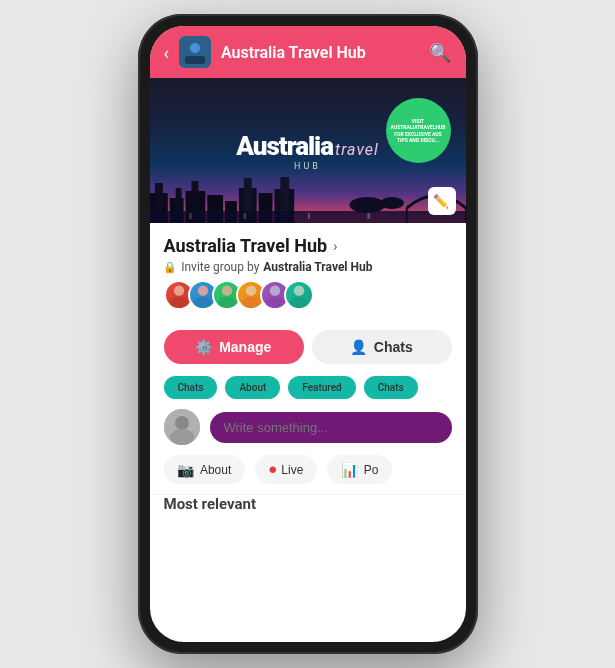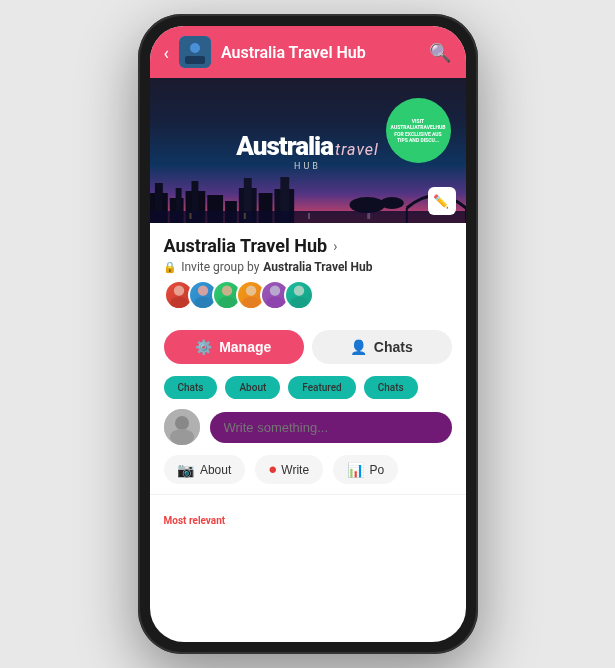--- a/index.html
+++ b/index.html
@@ -286,24 +286,24 @@
       border: none;
     }
     .media-icon {
       font-size: 14px;
     }
     .photo-icon { color: #4caf50; }
     .live-icon { color: #e53935; }
     .poll-icon { color: #ff9800; }
     
     .most-relevant {
-      padding: 20px 14px;
-      font-size: 10px;
+      padding: 0 14px;
+      font-size: 15px;
       font-weight: 700;
-      color: #ef4444;
+      color: #404040;
       border-top: 1px solid #f0f0f0;
     }
   </style>
 </head>
 <body>
 
 <div class="phone-frame">
   <div class="phone-screen">
 
     <div class="app-header">
@@ -455,21 +455,21 @@
       <input class="write-input" type="text" readonly="" placeholder="Write something..." style="">
     </div>
 
     <div class="media-buttons">
       <button class="media-btn">
         <span class="media-icon photo-icon">📷</span>
         <span>About</span>
       </button>
       <button class="media-btn">
         <span class="media-icon live-icon">⏺</span>
-        <span>Write</span>
+        <span>Live</span>
       </button>
       <button class="media-btn">
         <span class="media-icon poll-icon">📊</span>
         <span>Po</span>
       </button>
     </div>
 
     <div class="most-relevant">Most relevant</div>
 
   </div>

